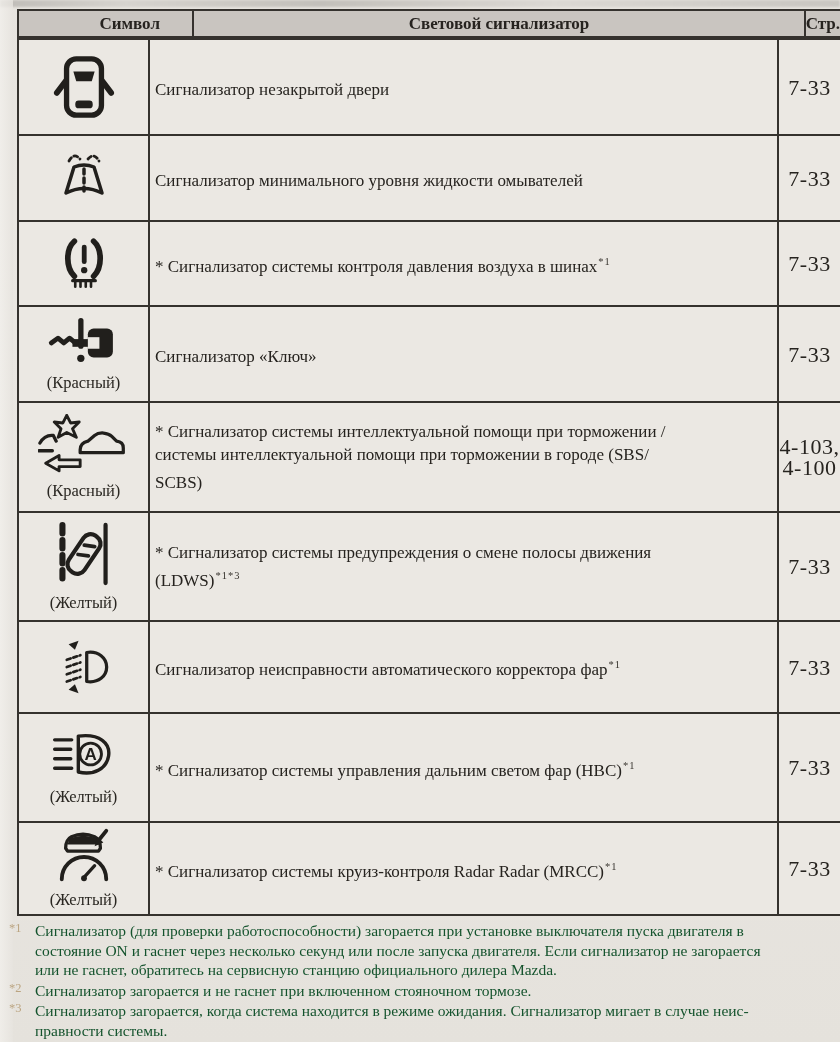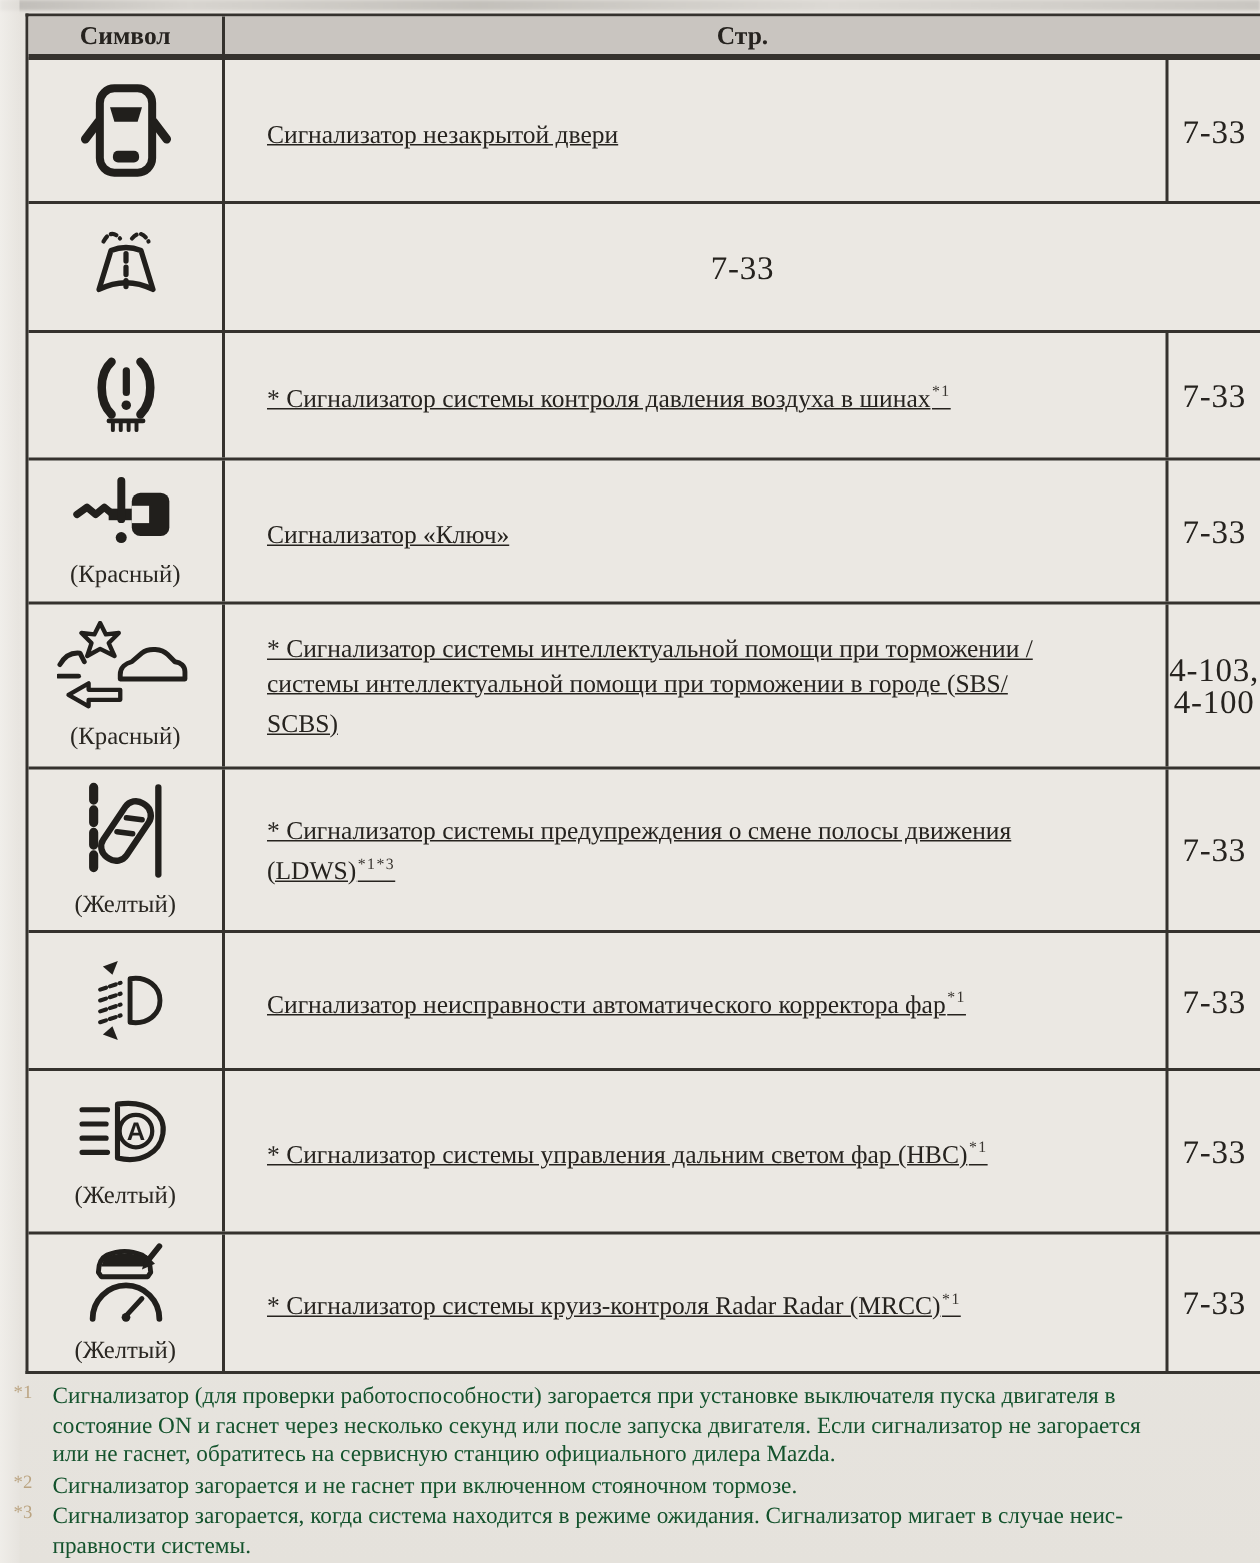--- a/index.html
+++ b/index.html
@@ -20,30 +20,30 @@
   .watermark{position:absolute;left:-18px;top:555px;transform:rotate(-56deg);transform-origin:left top;
     font-size:118px;font-weight:bold;color:rgba(168,160,148,.26);letter-spacing:10px;white-space:nowrap;}
   .ghost{position:absolute;background:#9d968a;opacity:.16;filter:blur(2px);border-radius:4px;}
 
   
   .sig-table{position:absolute;left:17px;top:9px;width:823px;
     border:2px solid #35322e;border-right:none;background:#ebe8e3;}
   .thead{display:flex;background:#c9c5c0;border-bottom:2px solid #35322e;height:27px;
     font-weight:bold;font-size:17px;}
   .thead .hc{display:flex;align-items:center;justify-content:center;}
-  .col-sym{width:131px;border-right:2px solid #35322e;}
+  .col-sym{width:131px;border-right:2px solid #35322e;margin-left:48px;}
   .col-desc{width:629px;border-right:2px solid #35322e;}
   .col-page{flex:1;}
   .trow{display:flex;border-top:2px solid #35322e;}
   .trow:first-of-type{border-top:none;}
   .cell{display:flex;}
   .cell.sym{width:131px;border-right:2px solid #35322e;flex-direction:column;
     align-items:center;justify-content:center;padding:4px 0;}
   .cell.desc{width:629px;border-right:2px solid #35322e;align-items:center;
-    padding:8px 18px 8px 28px;font-size:17px;line-height:23px;text-decoration:underline;}
+    padding:8px 18px 8px 5px;font-size:17px;line-height:23px;}
   .cell.desc .txt{white-space:pre-line;}
   .cell.page{flex:1;flex-direction:column;align-items:center;justify-content:center;
     font-size:22px;line-height:21px;letter-spacing:.5px;}
   sup.ref{font-size:10.5px;vertical-align:7px;margin-left:1px;letter-spacing:1px;color:#3a3631;}
   .color-label{font-size:16.5px;margin-top:5px;color:#2a2722;}
   .icon-box svg{display:block;}
   .icon-box{display:flex;align-items:center;justify-content:center;}
   svg .ln{stroke:#211f1c;fill:none;stroke-linecap:round;stroke-linejoin:round;}
   svg .fl{fill:#211f1c;stroke:none;}
 
@@ -70,20 +70,21 @@
 <div class="ghost" style="top:472px;left:692px;width:64px;height:46px;"></div>
 <div class="ghost" style="top:557px;left:305px;width:380px;height:9px;"></div>
 <div class="ghost" style="top:648px;left:735px;width:56px;height:48px;"></div>
 <div class="ghost" style="top:743px;left:355px;width:320px;height:9px;"></div>
 <div class="ghost" style="top:863px;left:345px;width:410px;height:9px;"></div>
 <div class="ghost" style="top:896px;left:425px;width:320px;height:9px;"></div>
 
 <div class="sig-table">
   <div class="thead">
     <div class="hc col-sym">Символ</div>
+    <div class="hc col-desc">Световой сигнализатор</div>
     <div class="hc col-page">Стр.</div>
   </div>
 
   <div class="trow" style="height:96px;">
     <div class="cell sym">
       <span class="icon-box">
         <svg width="62" height="70" viewBox="0 0 64 72">
           <path class="ln" stroke-width="5.5" d="M24 7 h16 a10 10 0 0 1 10 10 v38 a10 10 0 0 1 -10 10 h-16 a10 10 0 0 1 -10 -10 v-38 a10 10 0 0 1 10 -10 z"></path>
           <path class="fl" d="M21 20 L43 20 L40 30 L24 30 Z"></path>
           <rect class="fl" x="23" y="50" width="18" height="8" rx="3.5"></rect>
@@ -104,20 +105,23 @@
   <div class="trow" style="height:86px;">
     <div class="cell sym">
       <span class="icon-box">
         <svg width="64" height="58" viewBox="0 0 64 58">
           <path class="ln" stroke-width="2.8" stroke-dasharray="4 3" d="M17 12 Q22 3 28 10"></path>
           <path class="ln" stroke-width="2.8" stroke-dasharray="4 3" d="M36 10 Q42 3 47 12"></path>
           <path class="ln" stroke-width="3.5" d="M22 18 Q32 14 42 18 L50 44 Q32 35 14 44 Z"></path>
           <path class="ln" stroke-width="3.5" stroke-dasharray="5 4" d="M32 20 V42"></path>
         </svg>
       </span>
+    </div>
+    <div class="cell desc">
+      <div><span class="txt">Сигнализатор минимального уровня жидкости омывателей</span><sup class="ref"></sup></div>
     </div>
     <div class="cell page">
       <div>7-33</div>
       <div></div>
     </div>
   </div>
 
   <div class="trow" style="height:85px;">
     <div class="cell sym">
       <span class="icon-box">

